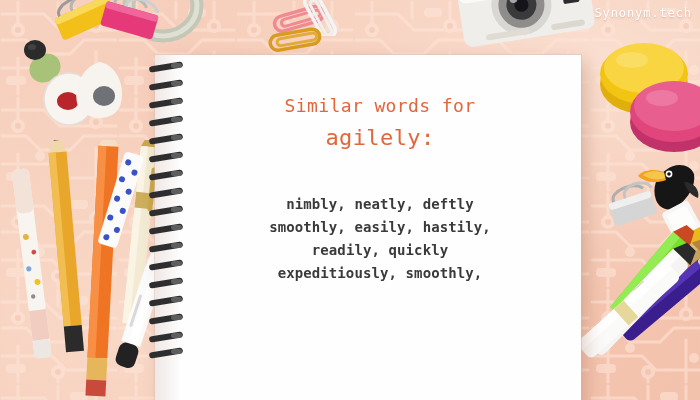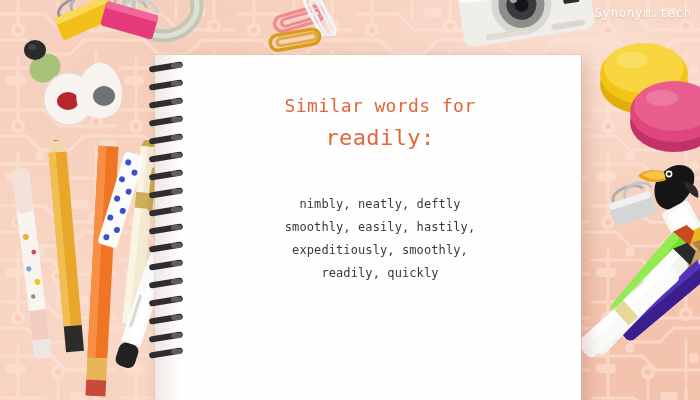--- a/index.html
+++ b/index.html
@@ -43,22 +43,23 @@
   .t-line1 {
     color:#e1663c; font-size:18px; letter-spacing:.4px; line-height:30px;
     white-space:nowrap;
   }
   .t-line2 {
     color:#e1663c; font-size:22px; letter-spacing:.4px; line-height:34px;
     white-space:nowrap;
   }
   #synonyms { margin-top:38px; }
   .syn-line {
-    color:#3a3a3a; font-size:12px; line-height:23px; letter-spacing:.1px;
+    color:#3a3a3a; font-size:14px; line-height:23px; letter-spacing:.1px;
     white-space:nowrap;
+    font-weight:bold;
   }
 
   
   #logo {
     position:absolute; right:8px; top:6px;
     color:#ffffff; font-size:12px; letter-spacing:.9px;
     text-shadow:0 1px 2px rgba(170,110,85,.45);
     white-space:nowrap;
   }
 
@@ -314,26 +315,26 @@
     <g transform="rotate(48 30 112)">
       <rect x="20" y="24" width="22" height="122" rx="6" fill="#fafaf8"></rect>
       <rect x="20" y="24" width="9" height="122" fill="#ffffff"></rect>
       <rect x="20" y="82" width="22" height="13" fill="#e6d79a"></rect>
     </g>
   </svg>
 
   <div id="notebook">
     <div id="sheet">
       <div class="t-line1">Similar words for</div>
-      <div class="t-line2">readily:</div>
+      <div class="t-line2">agilely:</div>
       <div id="synonyms">
         <div class="syn-line">nimbly, neatly, deftly</div>
         <div class="syn-line">smoothly, easily, hastily,</div>
+        <div class="syn-line">readily, quickly</div>
         <div class="syn-line">expeditiously, smoothly,</div>
-        <div class="syn-line">readily, quickly</div>
       </div>
     </div>
   </div>
 
   <svg id="spiral" viewBox="0 0 46 300">
     <g>
 
       <g fill="#2e2e30">
         <rect x="2" y="4" width="34" height="6" rx="3" transform="rotate(-9 19 7)"></rect>
         <rect x="2" y="22" width="34" height="6" rx="3" transform="rotate(-9 19 25)"></rect>

